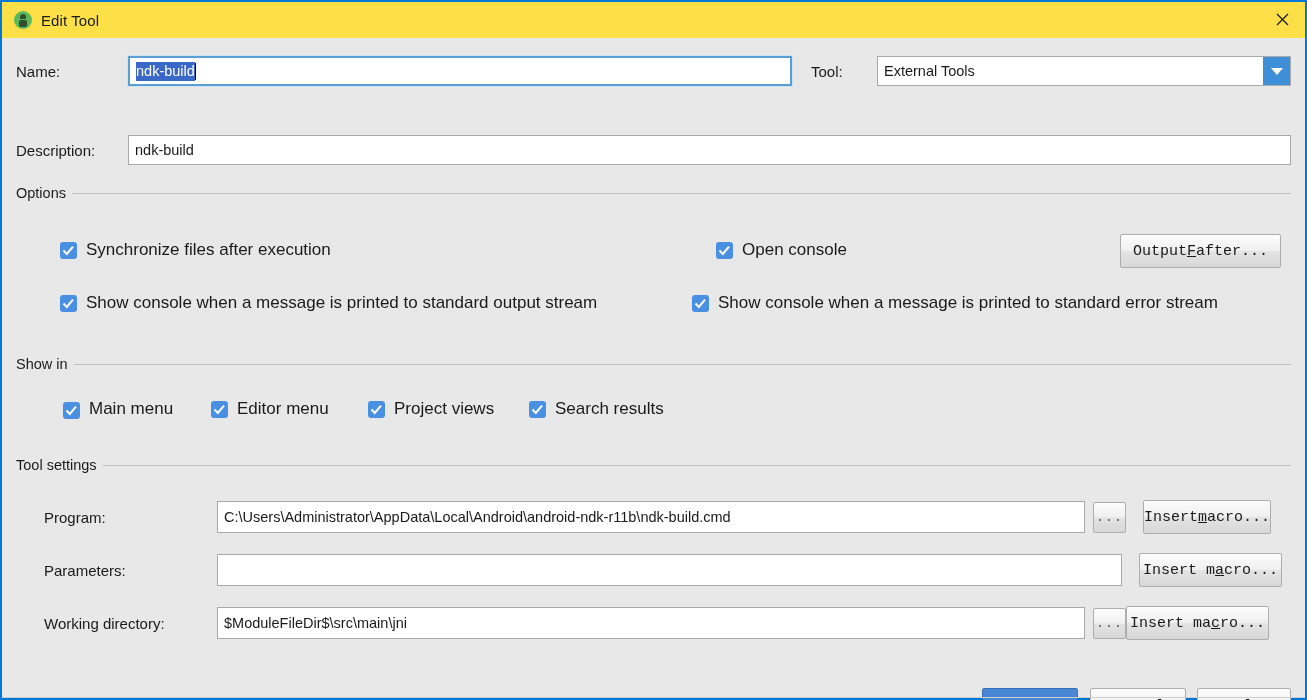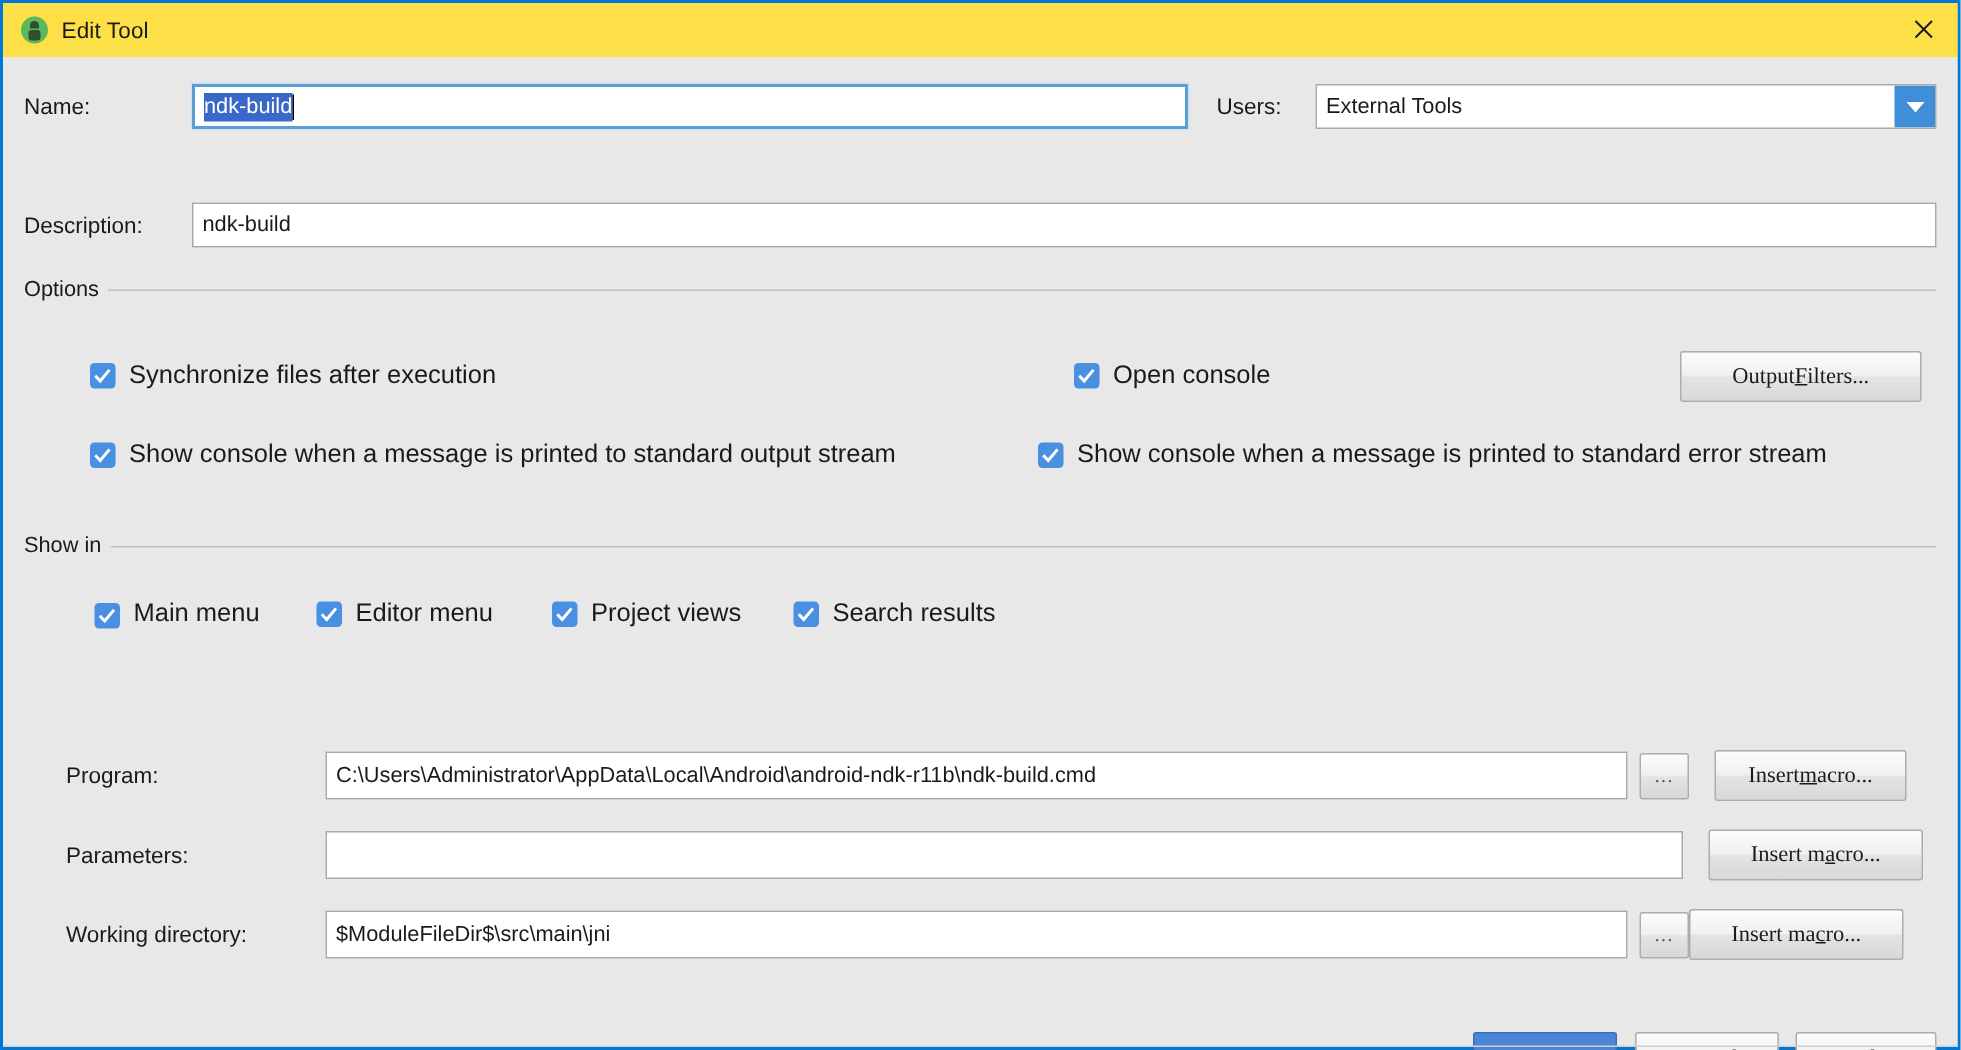--- a/index.html
+++ b/index.html
@@ -206,21 +206,21 @@
     font-size: 17px;
     color: #1a1a1a;
   }
 
   
   .btn {
     box-sizing: border-box;
     background: linear-gradient(to bottom, #fcfcfc 0%, #f0f0f0 48%, #e3e3e3 52%, #d8d8d8 100%);
     border: 1px solid #adadad;
     border-radius: 2px;
-    font-family: Liberation Serif, serif;
+    font-family: Liberation Mono, monospace;
     font-size: 15px;
     color: #1a1a1a;
     display: flex;
     align-items: center;
     justify-content: center;
     white-space: nowrap;
     padding: 0 8px;
   }
   .btn.small-dots {
     font-size: 13px;
@@ -262,21 +262,21 @@
   </div>
 
   <div id="content">
 
     <div class="row" style="position:absolute; left:14px; top:18px; right:14px; height:30px;">
       <div class="flabel" style="width:112px;">Name:</div>
       <div class="textfield focused" style="width:664px;">
         <span class="sel">ndk-build</span>
           <span class="caret"></span>
       </div>
-      <div class="flabel" style="margin-left:19px; width:66px;">Users:</div>
+      <div class="flabel" style="margin-left:19px; width:66px;">Tool:</div>
       <div class="combo" style="flex:1;">
         <div class="combo-text">External Tools</div>
         <div class="combo-arrow">
             <i></i>
           </div>
       </div>
     </div>
 
     <div class="row" style="position:absolute; left:14px; top:97px; right:14px; height:30px;">
       <div class="flabel" style="width:112px;">Description:</div>
@@ -302,21 +302,21 @@
       <span class="cbox">
         <svg width="13" height="13" viewBox="0 0 13 13">
             <polyline points="1.5,6.5 4.8,10 11,2.6" fill="none" stroke="#ffffff" stroke-width="2"></polyline>
           </svg>
       </span>
       <span class="cb-label">Open console</span>
     </div>
     <div class="btn" style="position:absolute; left:1118px; top:196px; width:161px; height:34px;">
       <span>Output </span>
         <span class="mn">F</span>
-        <span>ilters...</span>
+        <span>after...</span>
     </div>
 
     <div class="cb" style="position:absolute; left:58px; top:255px;">
       <span class="cbox">
         <svg width="13" height="13" viewBox="0 0 13 13">
             <polyline points="1.5,6.5 4.8,10 11,2.6" fill="none" stroke="#ffffff" stroke-width="2"></polyline>
           </svg>
       </span>
       <span class="cb-label">Show console when a message is printed to standard output stream</span>
     </div>
@@ -360,20 +360,24 @@
     </div>
     <div class="cb" style="position:absolute; left:527px; top:361px;">
       <span class="cbox">
         <svg width="13" height="13" viewBox="0 0 13 13">
             <polyline points="1.5,6.5 4.8,10 11,2.6" fill="none" stroke="#ffffff" stroke-width="2"></polyline>
           </svg>
       </span>
       <span class="cb-label">Search results</span>
     </div>
 
+    <div class="group-head" style="top:419px;">
+      <div class="gtitle">Tool settings</div>
+      <div class="grule"></div>
+    </div>
 
     <div class="row" style="position:absolute; left:42px; top:463px; right:14px; height:32px;">
       <div class="flabel" style="width:173px;">Program:</div>
       <div class="textfield" style="width:868px; height:32px;">
         <span>C:\Users\Administrator\AppData\Local\Android\android-ndk-r11b\ndk-build.cmd</span>
       </div>
       <div class="btn small-dots" style="margin-left:8px; width:33px; height:31px;">
         <span>...</span>
       </div>
       <div class="btn" style="margin-left:17px; width:128px; height:34px;">

